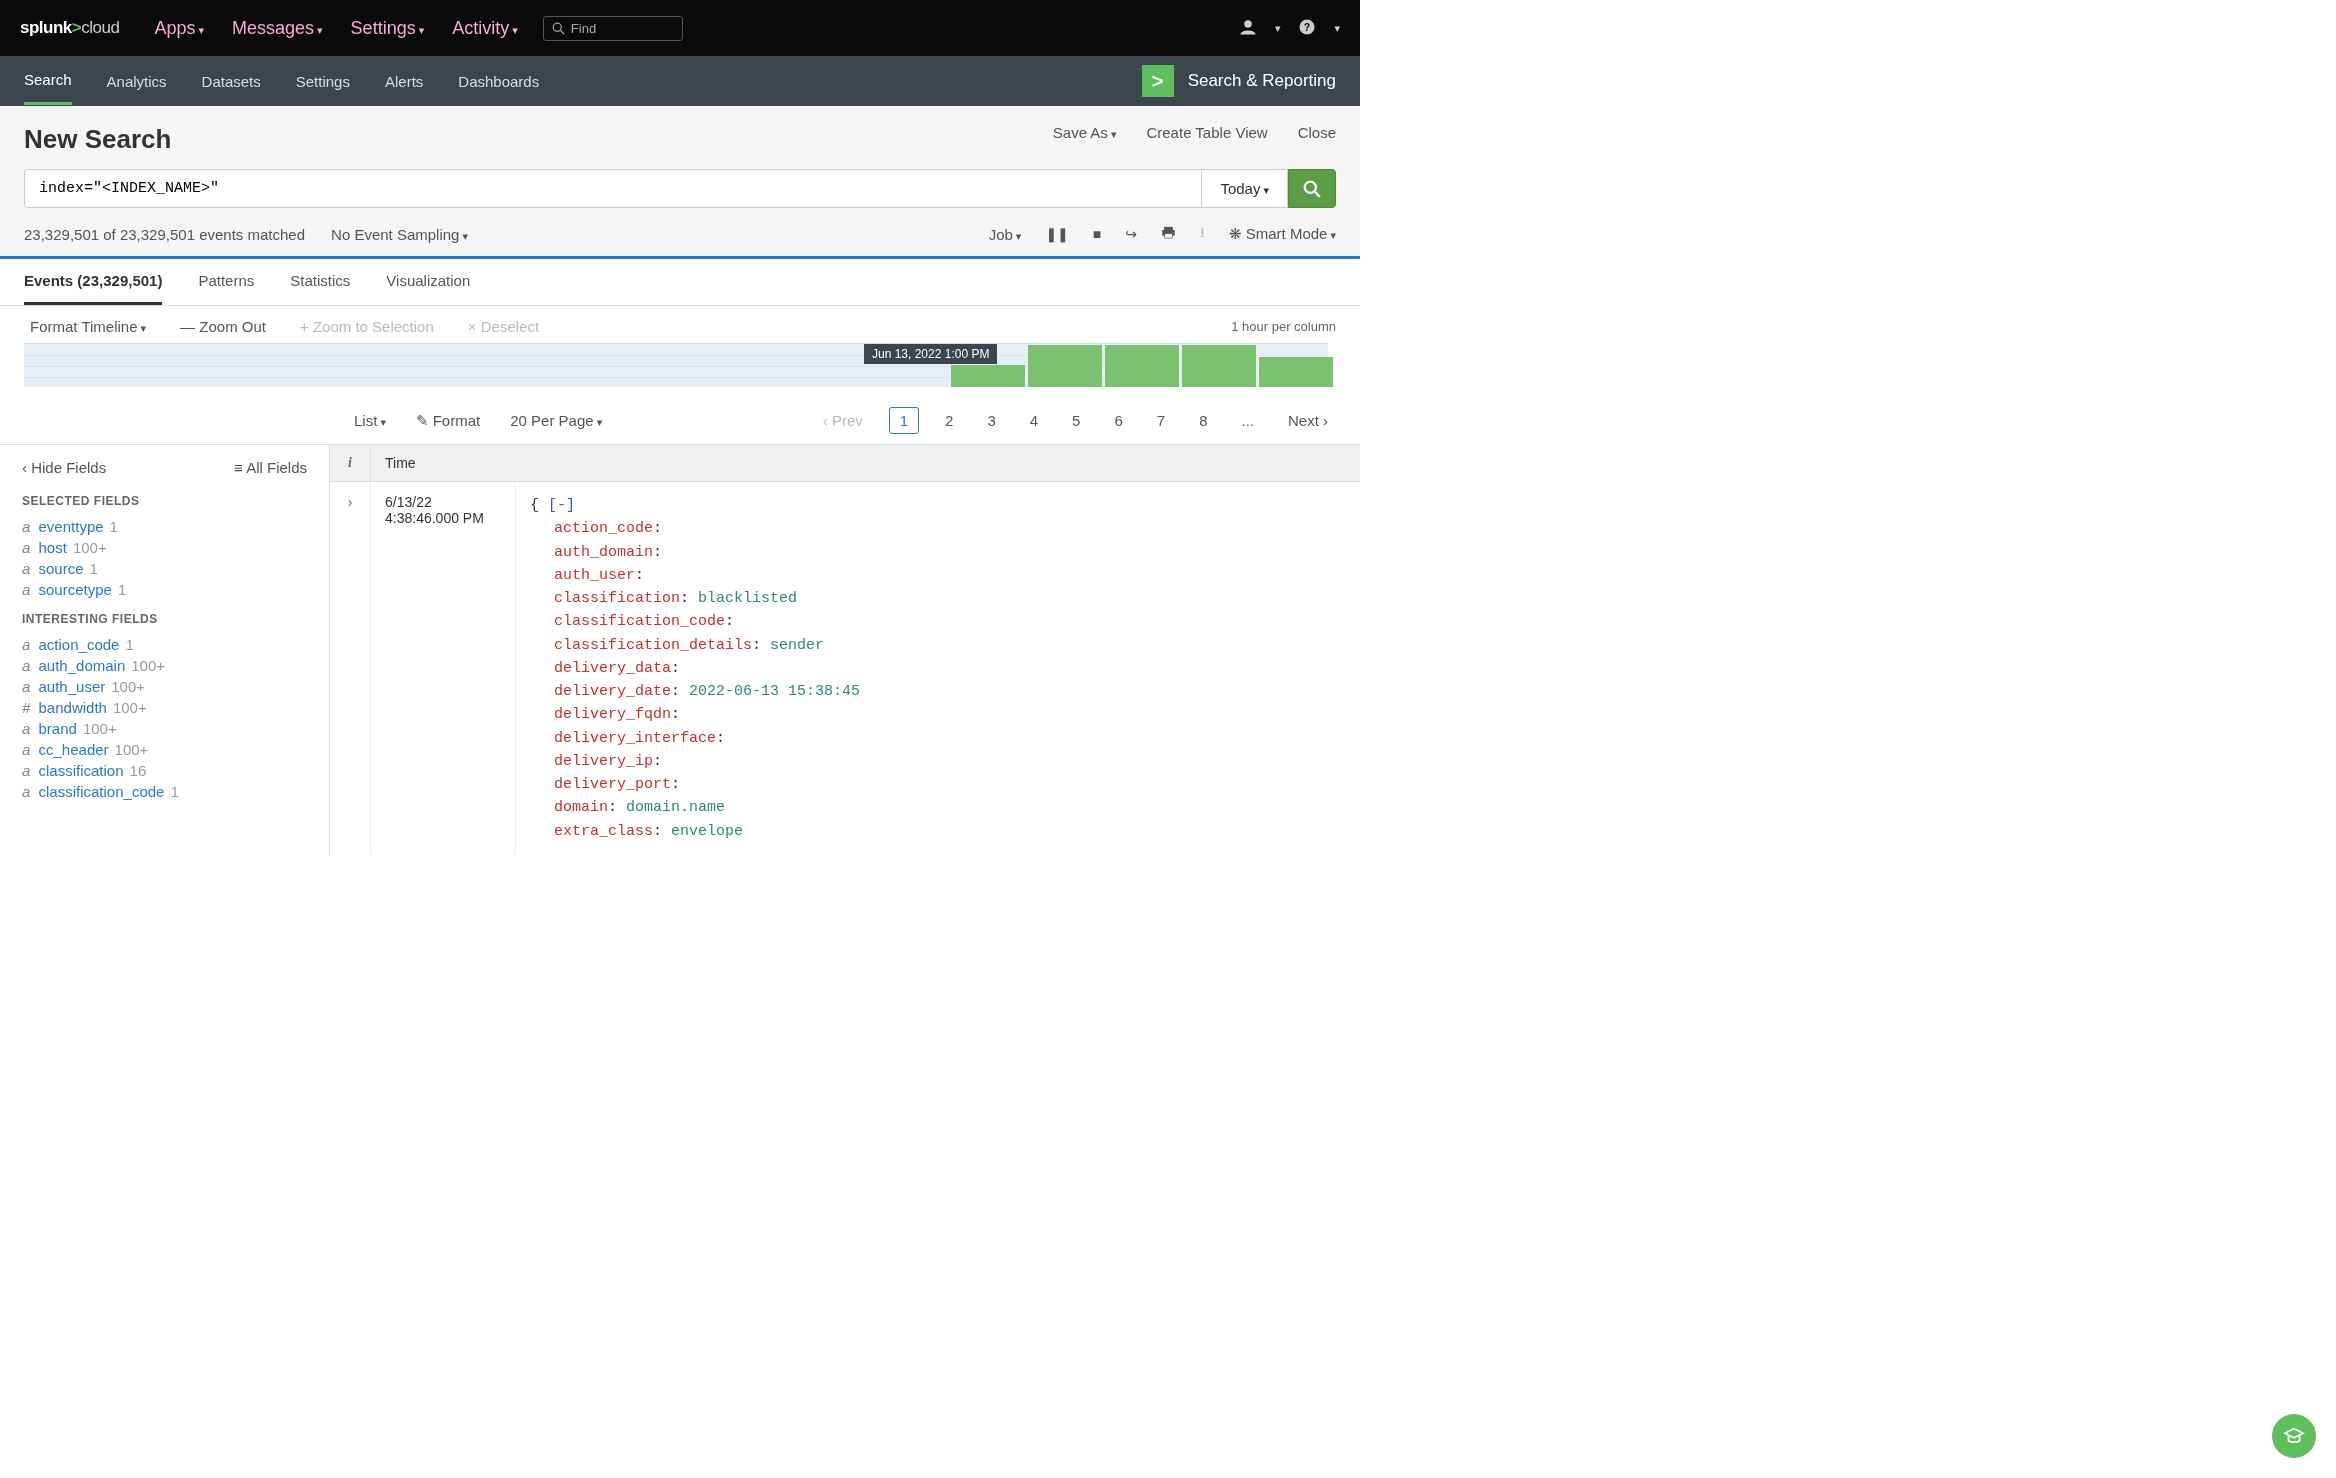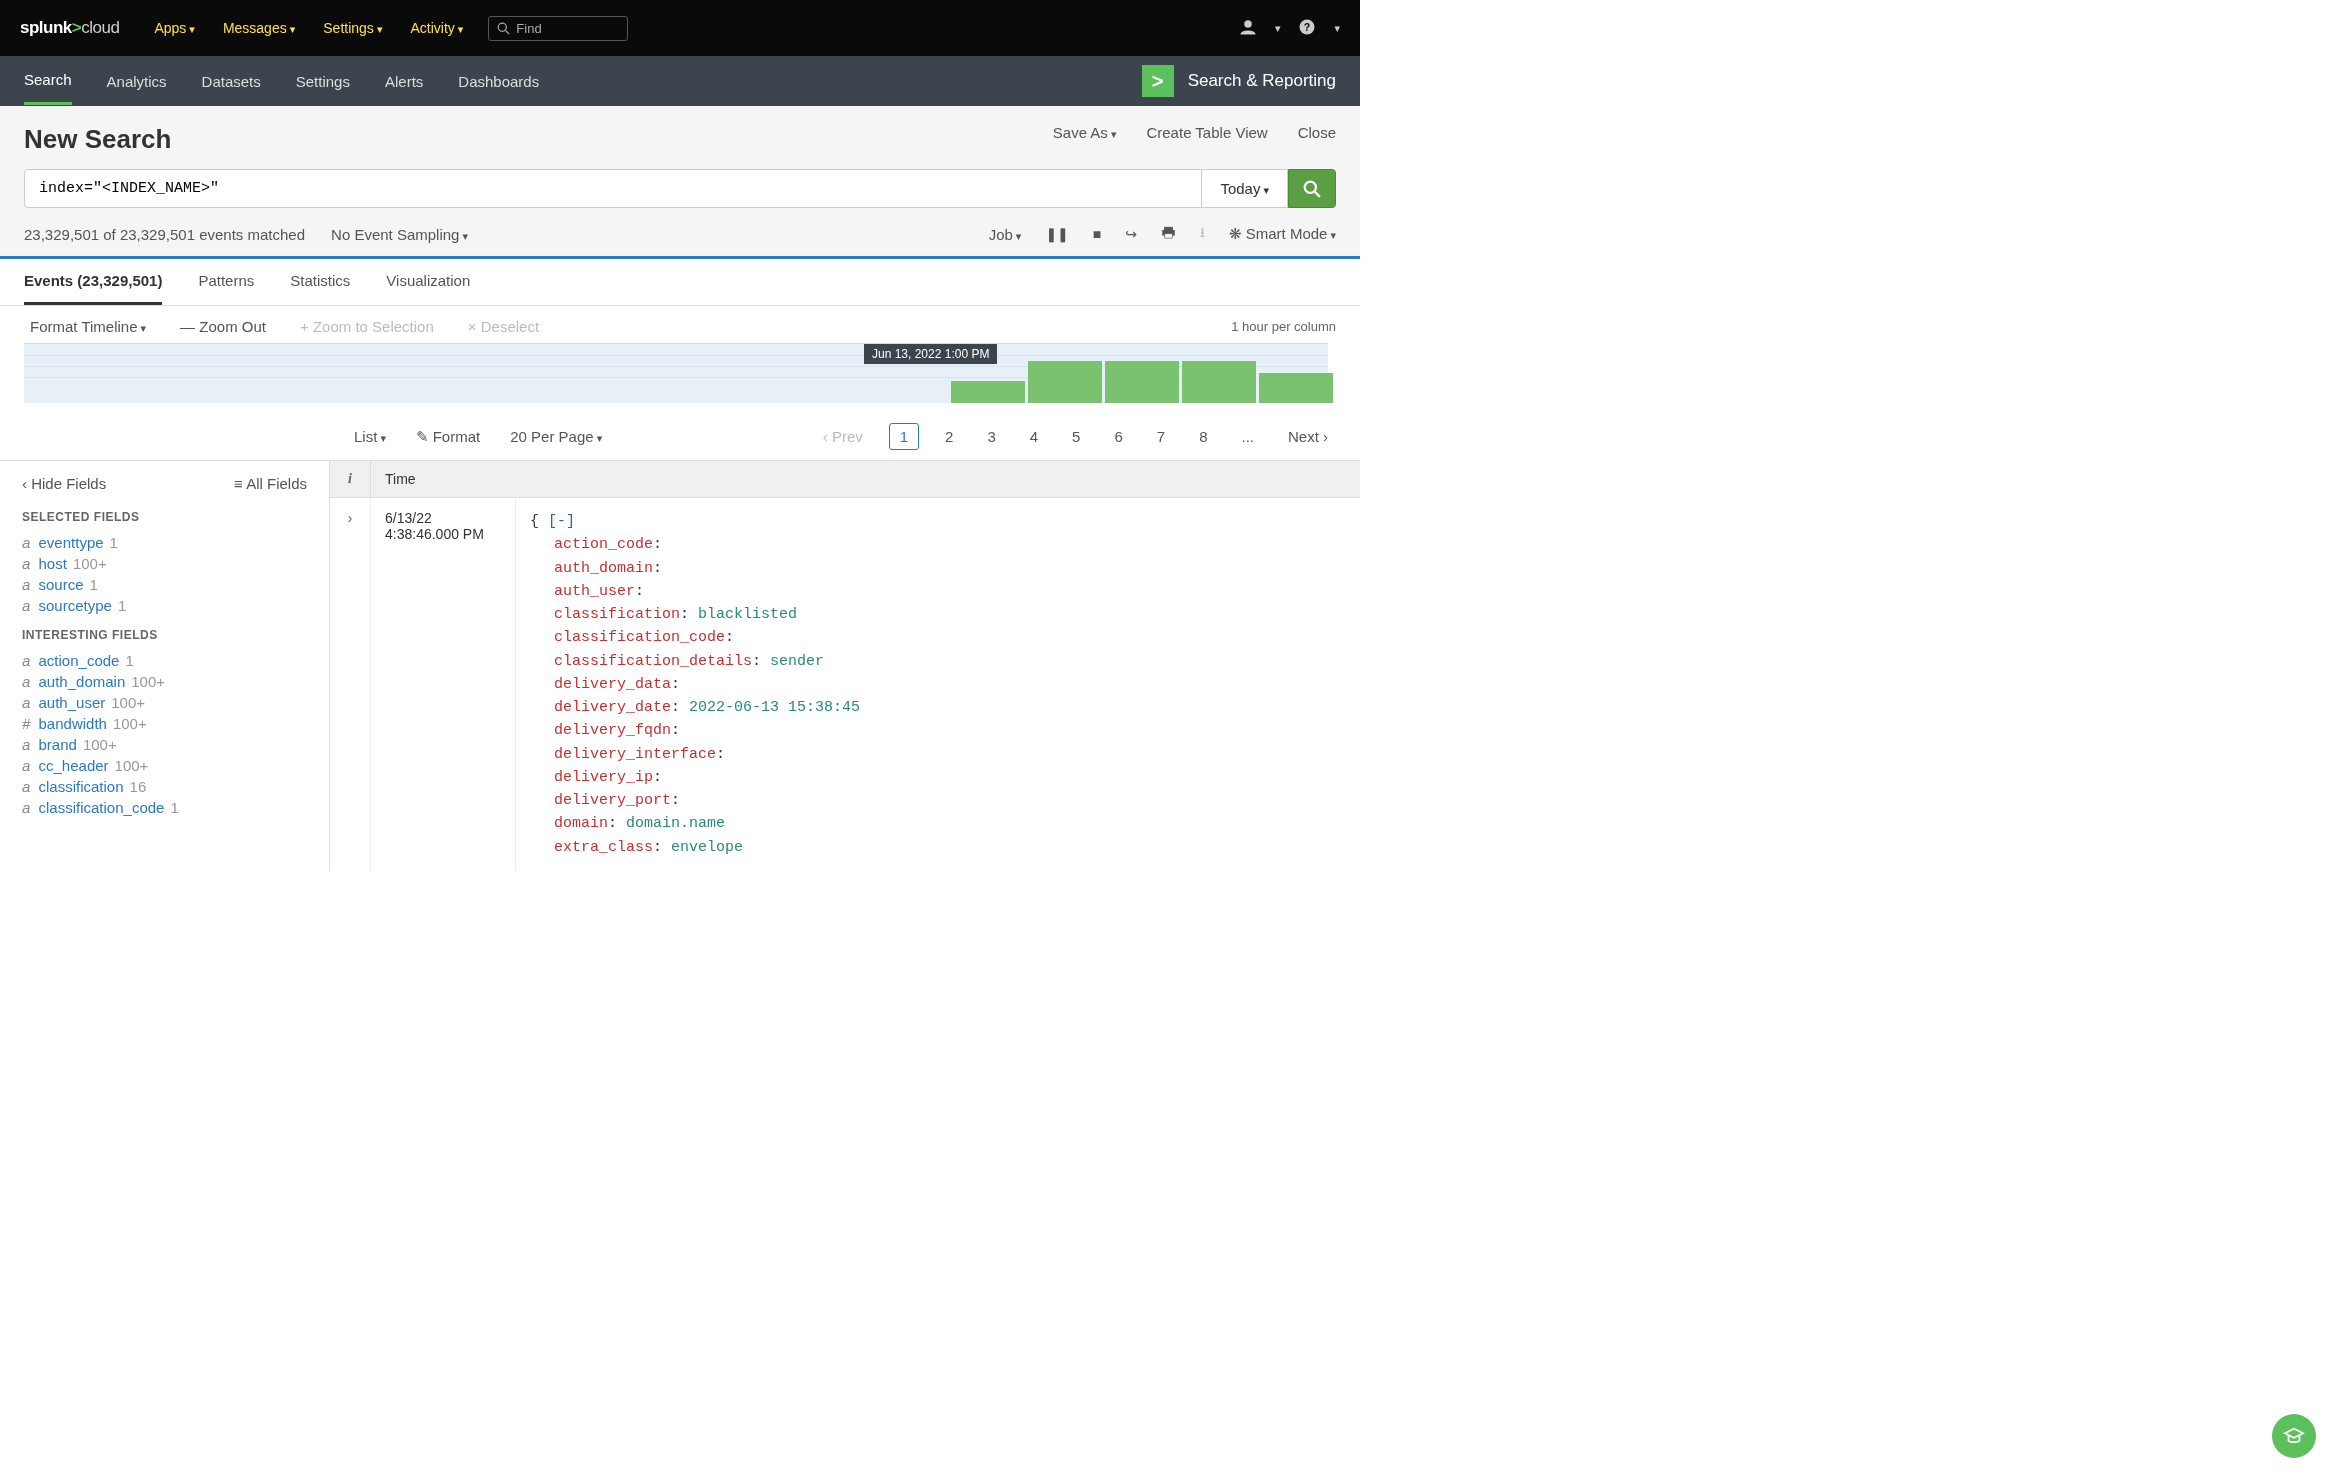--- a/index.html
+++ b/index.html
@@ -4,21 +4,21 @@
 <style>
 * { box-sizing: border-box; margin: 0; padding: 0; }
 body { font-family: "Helvetica Neue", Arial, sans-serif; font-size: 14px; color: #333; background: #fff; width: 1360px; overflow: hidden; }
 
 
 .topnav { background: #0a0a0a; height: 56px; display: flex; align-items: center; padding: 8px 20px; color: #ccc; }
 .logo { font-weight: bold; font-size: 17px; color: #fff; letter-spacing: -0.5px; }
 .logo .gt { color: #5cc05c; }
 .logo .cloud { color: #ccc; font-weight: normal; }
 .topnav-menu { display: flex; margin-left: 35px; gap: 28px; }
-.topnav-item { color: #fde047; cursor: pointer; font-size: 14px; text-align: right; }
+.topnav-item { color: #f9a8d4; cursor: pointer; font-size: 18px; text-align: right; }
 .caret::after { content: " ▾"; font-size: 11px; }
 .find-box { margin-left: 25px; background: #0a0a0a; border: 1px solid #555; border-radius: 3px; padding: 4px 8px; color: #aaa; width: 140px; display: flex; align-items: center; gap: 6px; font-size: 13px; }
 .topnav-right { margin-left: auto; display: flex; align-items: center; gap: 18px; color: #ccc; }
 .user-icon svg, .help-icon svg { fill: #ccc; }
 
 
 .subnav { background: #3c444d; height: 50px; display: flex; align-items: center; padding: 16px 24px; color: #ddd; }
 .subnav-item { color: #ddd; cursor: pointer; font-size: 15px; padding: 14px 0; margin-right: 35px; }
 .subnav-item.active { color: #fff; font-weight: 500; border-bottom: 3px solid #5cc05c; }
 .subnav-right { margin-left: auto; display: flex; align-items: center; gap: 14px; color: #fff; font-size: 17px; }
@@ -48,21 +48,21 @@
 .result-tab { padding: 13px 0; margin-right: 36px; color: #555; cursor: pointer; font-size: 15px; }
 .result-tab.active { color: #333; font-weight: 600; border-bottom: 3px solid #333; }
 
 
 .timeline-controls { background: #fff; padding: 12px 24px 8px 30px; display: flex; align-items: center; font-size: 15px; color: #555; }
 .tl-ctrl { margin-right: 34px; cursor: pointer; }
 .tl-ctrl.disabled { color: #bbb; }
 .tl-right { margin-left: auto; font-size: 13px; color: #666; }
 
 
-.timeline-chart { position: relative; margin: 0 32px 10px 24px; height: 60px; background: #e8f0f7; border-top: 1px solid #d0dce8; }
+.timeline-chart { position: relative; margin: 0 32px 10px 24px; height: 44px; background: #e8f0f7; border-top: 1px solid #d0dce8; }
 .timeline-chart .hline { position: absolute; left: 0; right: 0; border-top: 1px solid #d8e4f0; }
 .tooltip { position: absolute; top: 0; background: #3c444d; color: #fff; font-size: 12px; padding: 3px 8px; white-space: nowrap; }
 .bar { position: absolute; bottom: 0; background: #7ac26f; }
 
 
 .list-controls { display: flex; align-items: center; padding: 10px 24px; font-size: 15px; color: #555; }
 .list-ctrl { margin-right: 30px; cursor: pointer; }
 .pagination { margin-left: auto; display: flex; align-items: center; gap: 18px; }
 .page-link { color: #555; cursor: pointer; padding: 4px 8px; }
 .page-link.active { border: 1px solid #2a79c7; color: #2a79c7; border-radius: 3px; padding: 4px 10px; }

